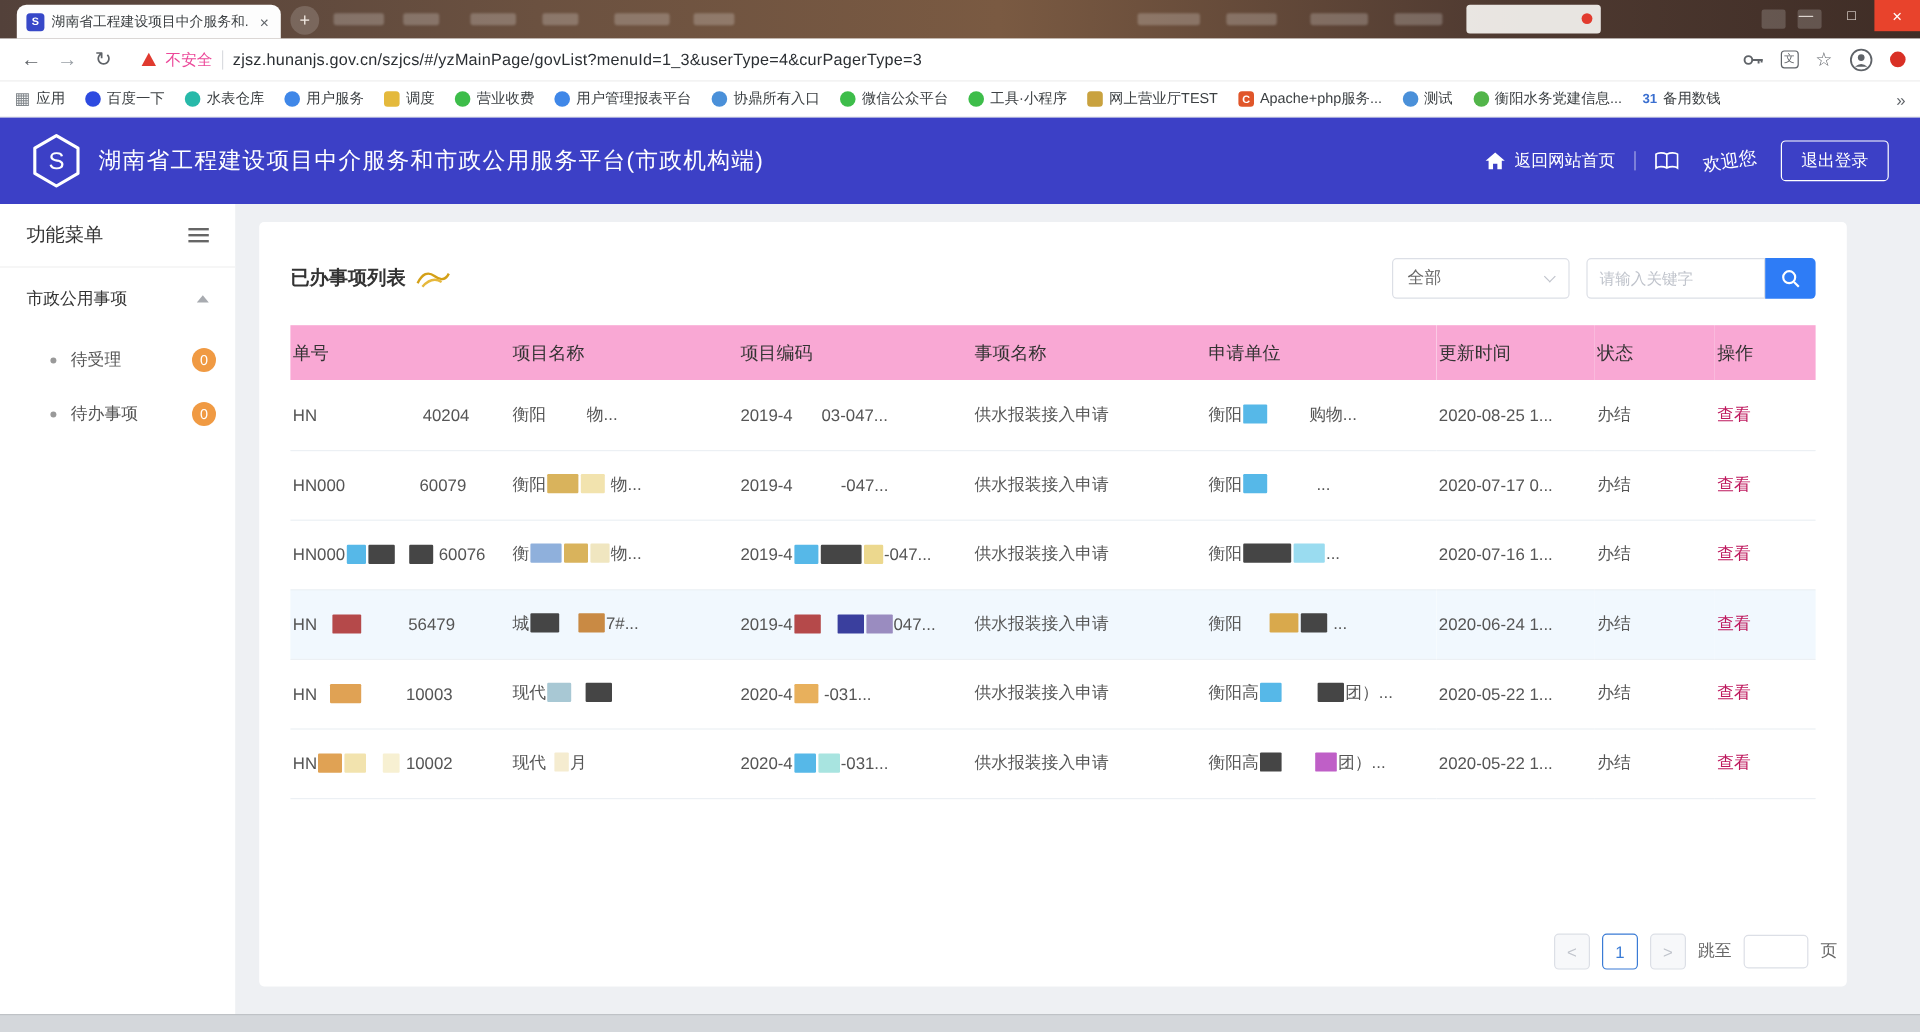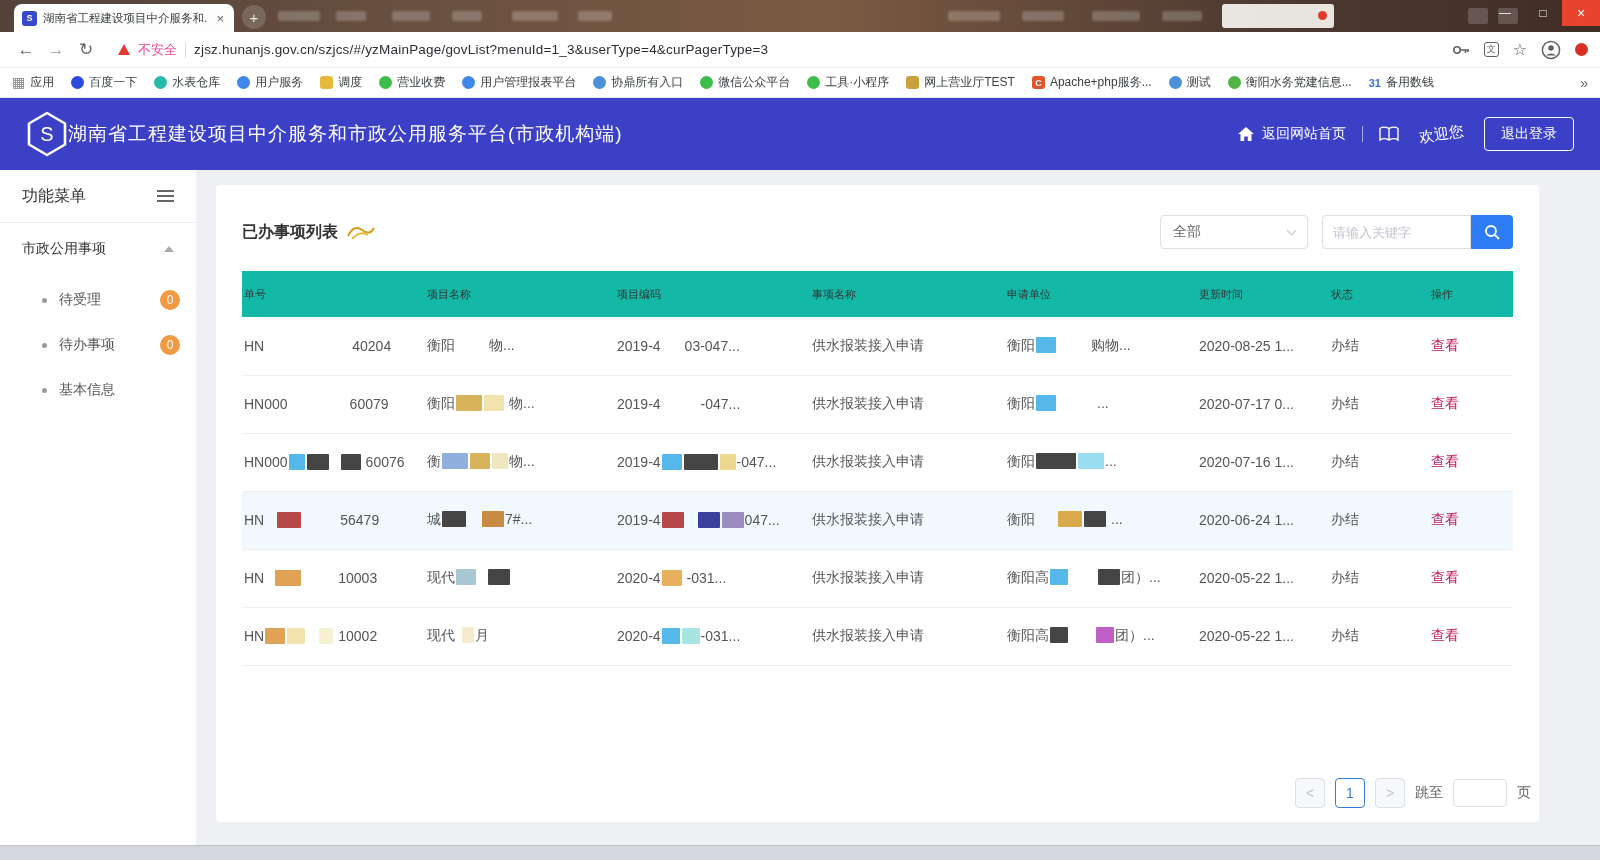--- a/index.html
+++ b/index.html
@@ -40,21 +40,21 @@
   .bookmarksbar{height:30px;background:#fff;border-bottom:1px solid #e4e6e8;display:flex;align-items:center;padding:0 12px;gap:17px;font-size:12px;color:#3c4043;overflow:hidden}
   .bm{display:flex;align-items:center;gap:5px;white-space:nowrap;flex:0 0 auto}
   .bm-ico{width:13px;height:13px;border-radius:3px;color:#fff;font-size:9px;font-weight:bold;display:flex;align-items:center;justify-content:center}
   .bm-ico.round{border-radius:50%}
   .bm-glyph{font-size:14px;line-height:13px}
   .bm-txtico{font-size:11px;font-weight:bold}
   .bm-overflow{margin-left:auto;color:#5f6368;font-size:14px}
 
   
   .appheader{height:72px;background:#3c40c6;display:flex;align-items:center;padding:0 26px;color:#fff}
-  .app-title{font-size:19px;letter-spacing:1px}
+  .app-title{font-size:19px;margin-left:14px;letter-spacing:1px}
   .header-right{margin-left:auto;display:flex;align-items:center;gap:16px;font-size:14px}
   .home-item{display:flex;align-items:center;gap:7px}
   .vdiv{width:1px;height:16px;background:rgba(255,255,255,.55)}
   .welcome{transform:rotate(-9deg);font-size:15px;margin:0 4px}
   .logout-btn{border:1px solid #fff;border-radius:4px;padding:7px 16px;font-size:14px;background:transparent;color:#fff}
 
   
   .layout{display:flex;height:675px;background:#eef0f3}
   .sidebar{width:196px;background:#fff;flex:0 0 auto}
   .side-head{height:52px;display:flex;align-items:center;justify-content:space-between;padding:18px 22px;font-size:16px;color:#333}
@@ -75,21 +75,21 @@
   .card-title{font-size:16px;font-weight:bold;color:#333}
   .gold-icon{margin-left:8px}
   .head-controls{margin-left:auto;display:flex;align-items:center}
   .select{width:148px;height:34px;border:1px solid #dcdfe6;border-radius:4px;display:flex;align-items:center;justify-content:space-between;padding:0 12px;color:#666;font-size:14px;margin-right:14px;background:#fff}
   .sel-caret{width:7px;height:7px;border:solid #c0c4cc;border-width:0 1px 1px 0;transform:rotate(45deg);margin-top:-4px}
   .search-input{width:149px;height:34px;border:1px solid #dcdfe6;border-radius:4px 0 0 4px;padding:0 10px;font-size:13px;color:#333;outline:none}
   .search-input::placeholder{color:#c0c4cc}
   .search-btn{width:42px;height:34px;background:#2e7cf6;border:none;border-radius:0 4px 4px 0;display:flex;align-items:center;justify-content:center}
 
   .gov-table{width:100%;border-collapse:collapse;table-layout:fixed;margin-top:22px}
-  .gov-table th{height:46px;background:#14b8a6;font-size:11px;color:#333;font-weight:normal;text-align:left;padding:0 6px 0 2px;white-space:nowrap;overflow:hidden}
+  .gov-table th{height:46px;background:#f9a8d4;font-size:15px;color:#333;font-weight:normal;text-align:left;padding:0 6px 0 2px;white-space:nowrap;overflow:hidden}
   .gov-table td{height:58px;border-bottom:1px solid #ecf0f4;font-size:14px;color:#555;padding:0 6px 0 2px;white-space:nowrap;overflow:hidden}
   .gov-table tr.hl td{background:#f1f8fe}
   .censor{display:inline-block;height:16px;vertical-align:-3px;margin:0 1px;border-radius:1px}
   .gapseg{display:inline-block;height:1px}
   .link{color:#be185d;cursor:pointer}
 
   .pagination{position:absolute;right:8px;bottom:14px;display:flex;align-items:center;gap:10px;font-size:14px;color:#666}
   .pg-btn{width:30px;height:30px;border:1px solid #dcdfe6;border-radius:4px;background:#f7f8fa;color:#c0c4cc;display:flex;align-items:center;justify-content:center;font-size:14px}
   .pg-btn.cur{background:#fff;border-color:#3a7bd5;color:#3a7bd5}
   .jump-input{width:54px;height:28px;border:1px solid #dcdfe6;border-radius:4px;outline:none;padding:0 6px;font-size:13px}
@@ -264,24 +264,20 @@
           <div class="side-item">
             <span class="dot"></span>
             <span>待受理</span>
             <span class="badge">0</span>
           </div>
           <div class="side-item">
             <span class="dot"></span>
             <span>待办事项</span>
             <span class="badge">0</span>
           </div>
-          <div class="side-item">
-            <span class="dot"></span>
-            <span>基本信息</span>
-          </div>
         </div>
     </aside>
 
     <main class="content">
       <div class="card">
 
         <div class="card-head">
           <span class="card-title">已办事项列表</span>
           <svg class="gold-icon" width="30" height="20">
             <path d="M2 14 Q8 2 16 8 T28 6" stroke="#d4a017" fill="none" stroke-width="2"></path>

